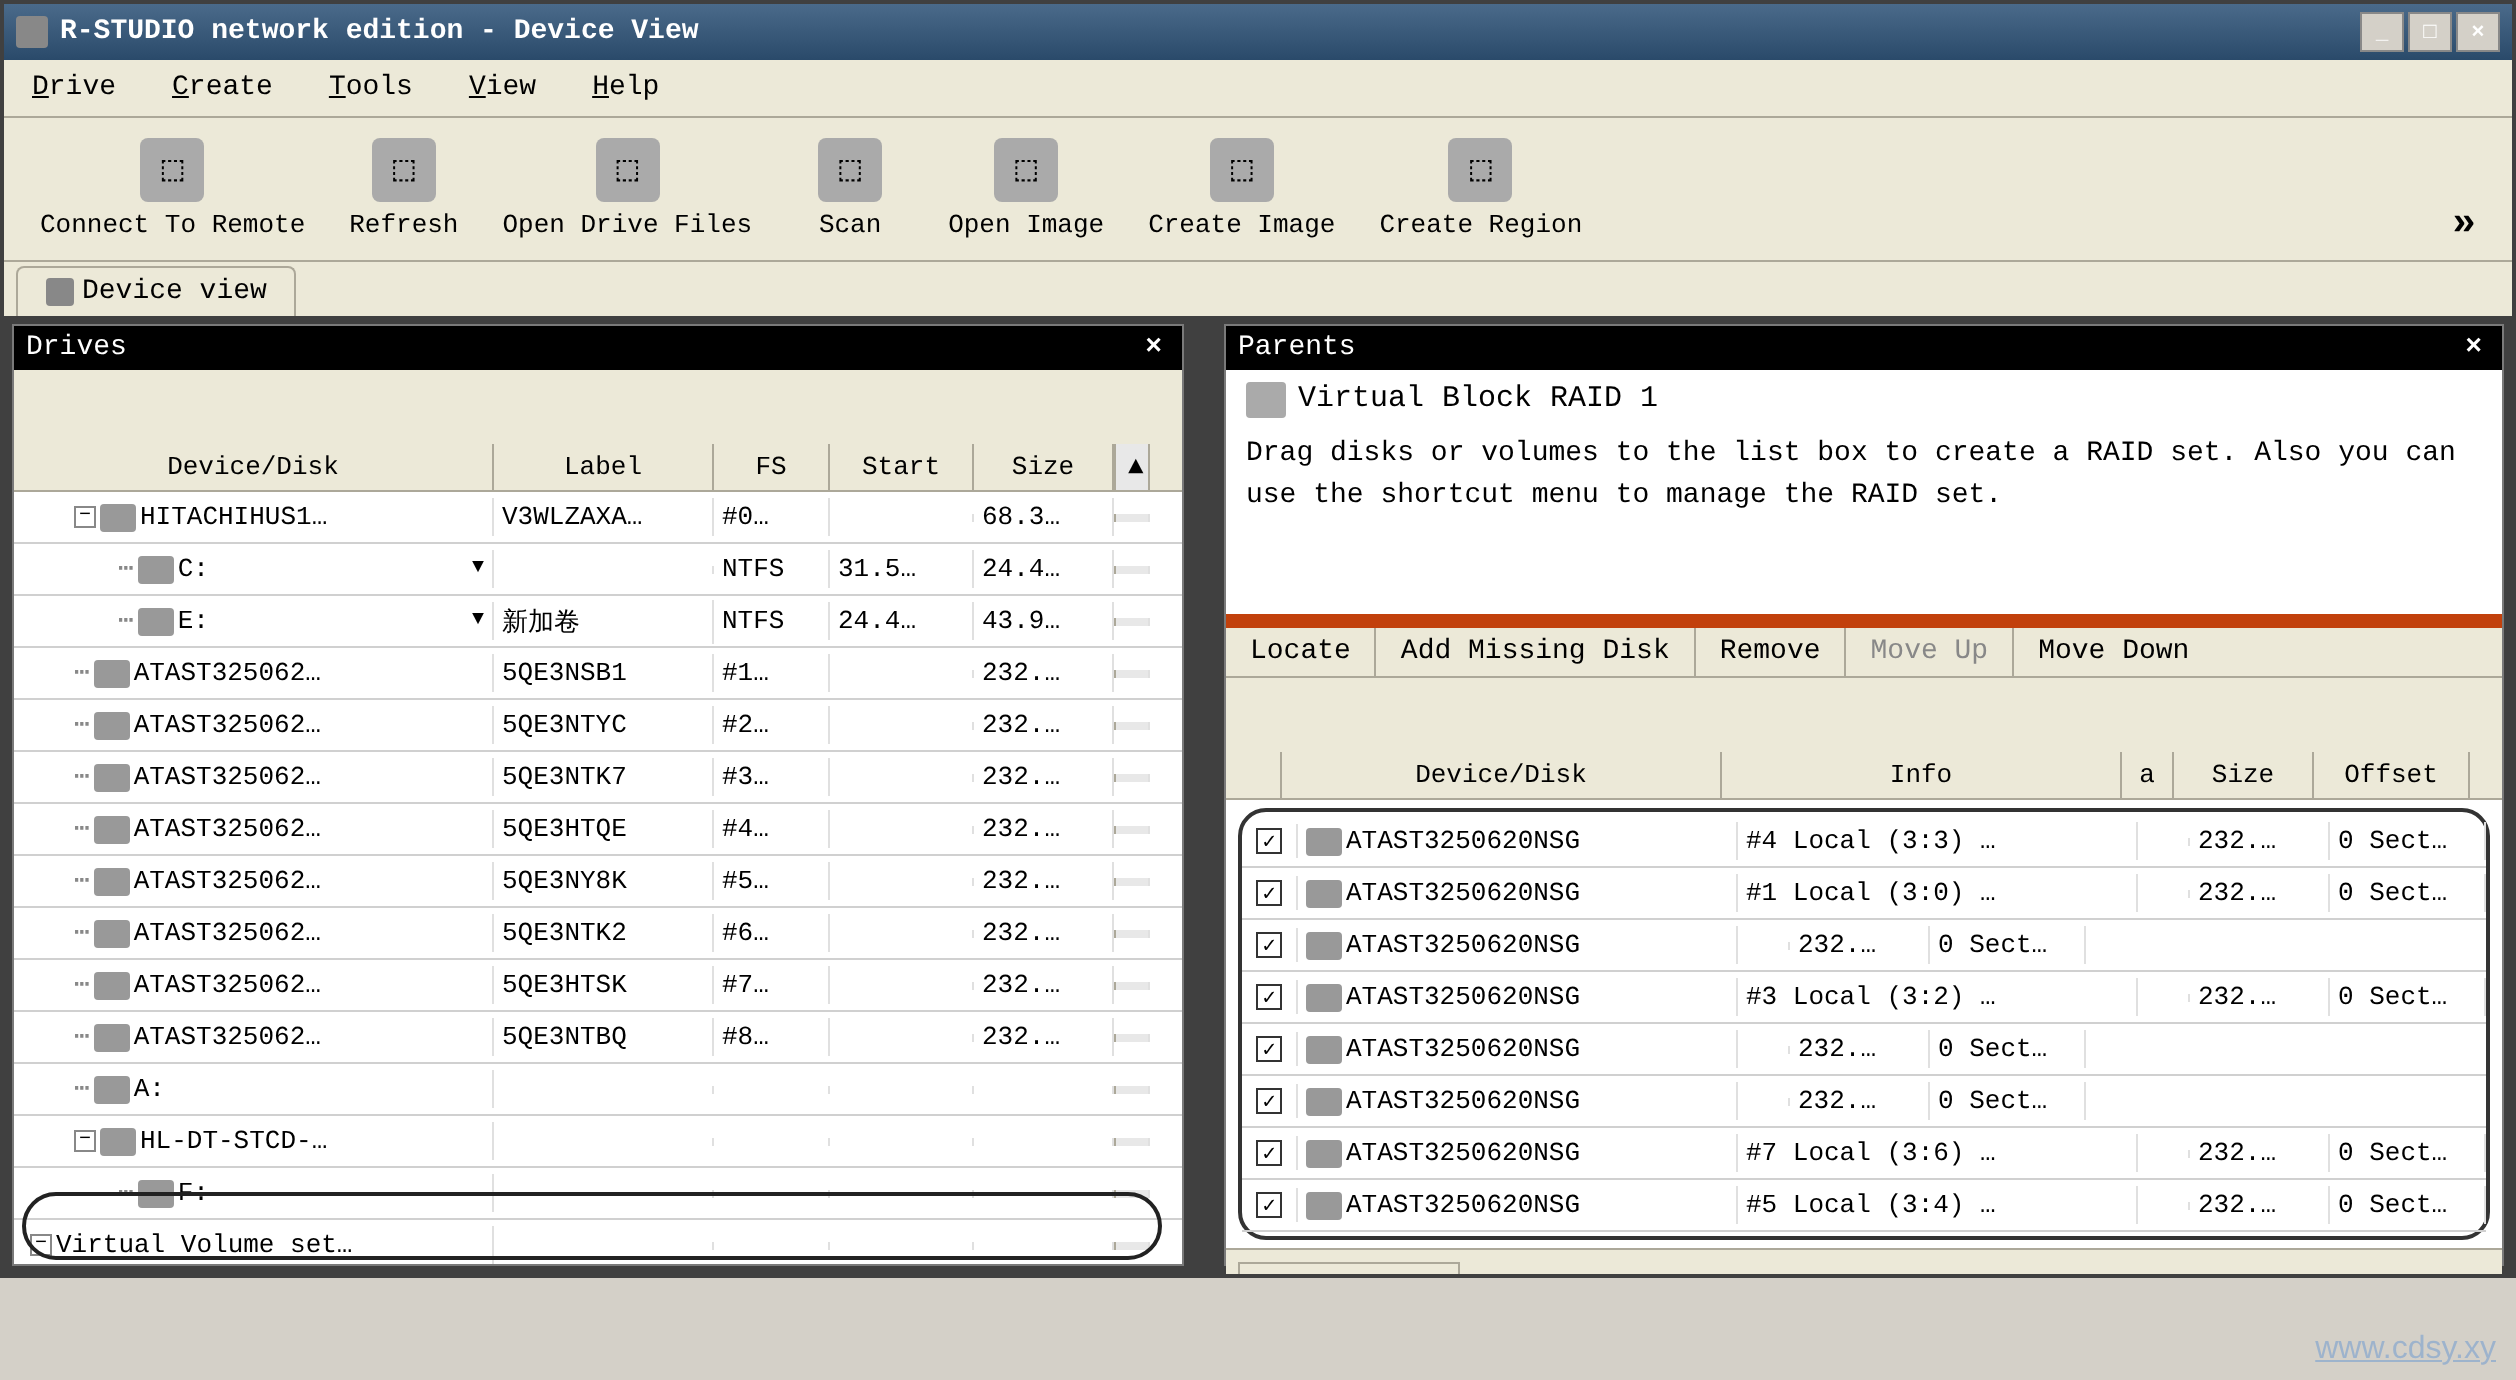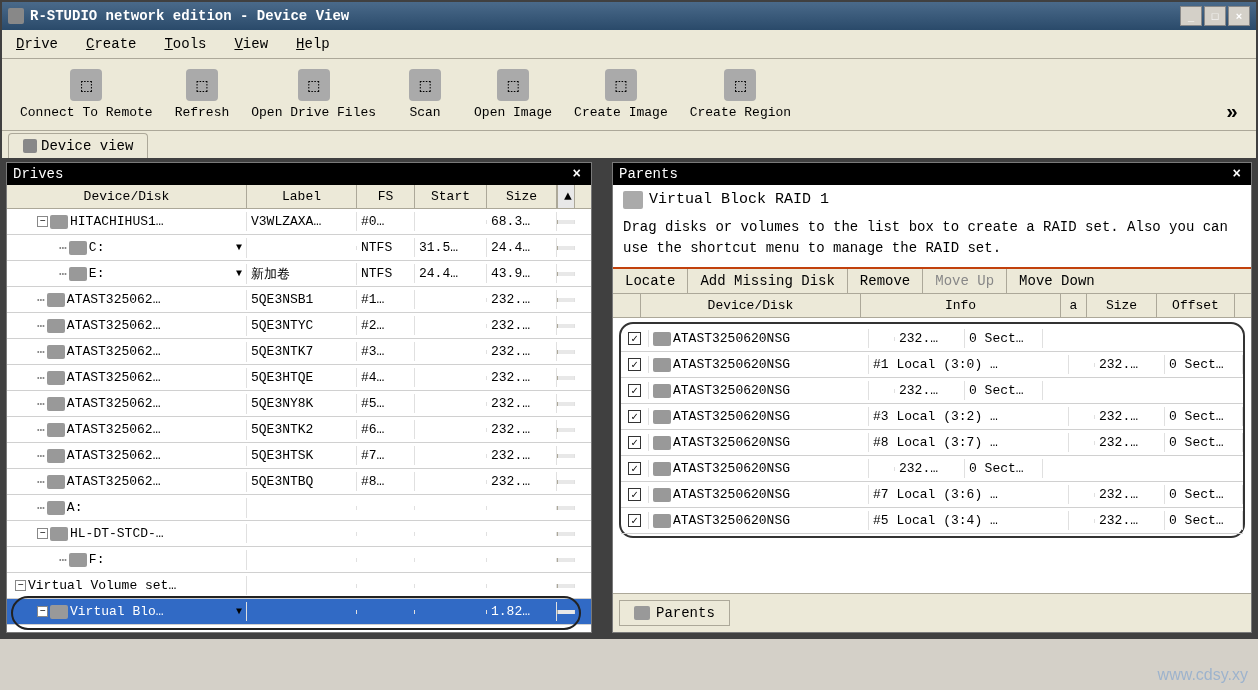--- a/index.html
+++ b/index.html
@@ -22,43 +22,43 @@
 .tab { border: 1px solid #aca899; border-bottom: none; padding: 4px 14px; background: #ece9d8; border-radius: 4px 4px 0 0; display: flex; align-items: center; gap: 4px; font-size: 14px; }
 .tabicon { width:14px; height:14px; background:#888; border-radius:2px; }
 .main { flex: 1; display: flex; gap: 20px; padding: 4px; overflow: hidden; }
 .panel { border: 1px solid #7a7a7a; display: flex; flex-direction: column; background: #fff; min-height: 0; }
 .panel.left { width: 596px; }
 .panel.right { flex: 1; }
 .panelhdr { background: #000; color: #fff; padding: 3px 6px; display: flex; align-items: center; font-size: 14px; }
 .panelhdr .ptitle { flex: 1; }
 .closex { color:#fff; font-weight:bold; padding:0 4px; }
 .tblhdr { display: flex; background: #ece9d8; border-bottom: 1px solid #aca899; }
-.th { border-right: 1px solid #aca899; padding: 4px 6px; font-size: 13px; text-align: center; overflow:hidden; white-space:nowrap; }
+.th { border-right: 1px solid #aca899; padding: 4px 6px; font-size: 13px; text-align: center; overflow:hidden; white-space:nowrap;margin-top:37px; }
 .tbody { flex:1; overflow-y:auto; overflow-x:hidden; }
 .tr { display: flex; border-bottom: 1px solid #d0d0d0; height: 26px; align-items: center; }
 .tr.sel { background:#316ac5; color:#fff; }
 .td { border-right: 1px solid #e0e0e0; padding: 2px 4px; font-size: 13px; overflow:hidden; white-space:nowrap; display:flex; align-items:center; gap:2px; }
 .scrollcol { width:18px; background:#e8e8e8; border-left:1px solid #aca899; }
 .driveicon { width:18px; height:14px; background:#999; border-radius:2px; display:inline-block; }
 .treeexp { width:11px; height:11px; border:1px solid #888; display:inline-flex; align-items:center; justify-content:center; font-size:10px; line-height:1; background:#fff; color:#000; }
 .treeline { color:#888; }
 .dropdown { font-size:10px; color:#000; }
 .raidtitle { display:flex; gap:6px; padding:6px 10px; font-size:15px; }
 .raidicon { width:20px; height:18px; background:#aaa; border-radius:2px; }
 .raidhint { padding: 2px 10px 8px 10px; font-size: 14px; line-height: 1.5; }
-.btnrow { display:flex; border-top:2px solid #c2410c; border-bottom:1px solid #aca899; background:#ece9d8; }
+.btnrow { display:flex; border-top:7px solid #c2410c; border-bottom:1px solid #aca899; background:#ece9d8;margin-top:40px; }
 .rowbtn { padding:4px 12px; border-right:1px solid #aca899; font-size:14px; }
 .rowbtn.disabled { color:#888; }
 .rowbtn:last-child { border-right:none; }
 .parenttbl { border:2px solid #333; border-radius:14px; margin:4px 6px; padding:2px 0; }
 .chk { width:13px; height:13px; border:1px solid #333; display:inline-flex; align-items:center; justify-content:center; font-size:11px; background:#fff; color:#000; }
 .bottombtns { display:flex; gap:4px; padding:6px; border-top:1px solid #aca899; background:#ece9d8; }
 .bottombtn { border:1px solid #aca899; padding:4px 14px; display:flex; align-items:center; gap:6px; background:#ece9d8; font-size:14px; }
 .bicon { width:16px; height:14px; background:#999; border-radius:2px; }
-.watermark { position:absolute; right:10px; bottom:6px; color:#7aa0d0; font-size:16px; font-family:sans-serif; opacity:0.6; }
+.watermark { position:absolute; right:10px; bottom:6px; color:#7aa0d0; font-size:16px; font-family:sans-serif; opacity:0.6;text-decoration:underline; }
 .sel-ring { position:absolute; border:2px solid #222; border-radius:20px; pointer-events:none; }
 
 .lc1{width:240px}.lc2{width:110px}.lc3{width:58px}.lc4{width:72px}.lc5{width:70px}
 
 .rc0{width:28px;justify-content:center}.rc1{width:220px}.rc2{width:200px}.rc3{width:26px}.rc4{width:70px}.rc5{width:78px}
 </style>
 </head>
 <body>
 
 <div class="window">
@@ -358,20 +358,21 @@
         <div class="th rc3">a</div>
         <div class="th rc4">Size</div>
         <div class="th rc5">Offset</div>
       </div>
       <div class="parenttbl" id="parents-body">
           <div class="tr">
             <div class="td rc0">
               <span class="chk">✓</span>
             </div>
             <div class="td rc1"><span class="driveicon"></span> ATAST3250620NSG</div>
+            <div class="td rc2">#4 Local (3:3) …</div>
             <div class="td rc3"></div>
             <div class="td rc4">232.…</div>
             <div class="td rc5">0 Sect…</div>
           </div>
           <div class="tr">
             <div class="td rc0">
               <span class="chk">✓</span>
             </div>
             <div class="td rc1"><span class="driveicon"></span> ATAST3250620NSG</div>
             <div class="td rc2">#1 Local (3:0) …</div>
@@ -396,21 +397,20 @@
             <div class="td rc2">#3 Local (3:2) …</div>
             <div class="td rc3"></div>
             <div class="td rc4">232.…</div>
             <div class="td rc5">0 Sect…</div>
           </div>
           <div class="tr">
             <div class="td rc0">
               <span class="chk">✓</span>
             </div>
             <div class="td rc1"><span class="driveicon"></span> ATAST3250620NSG</div>
-            <div class="td rc2">#8 Local (3:7) …</div>
             <div class="td rc3"></div>
             <div class="td rc4">232.…</div>
             <div class="td rc5">0 Sect…</div>
           </div>
           <div class="tr">
             <div class="td rc0">
               <span class="chk">✓</span>
             </div>
             <div class="td rc1"><span class="driveicon"></span> ATAST3250620NSG</div>
             <div class="td rc3"></div>

